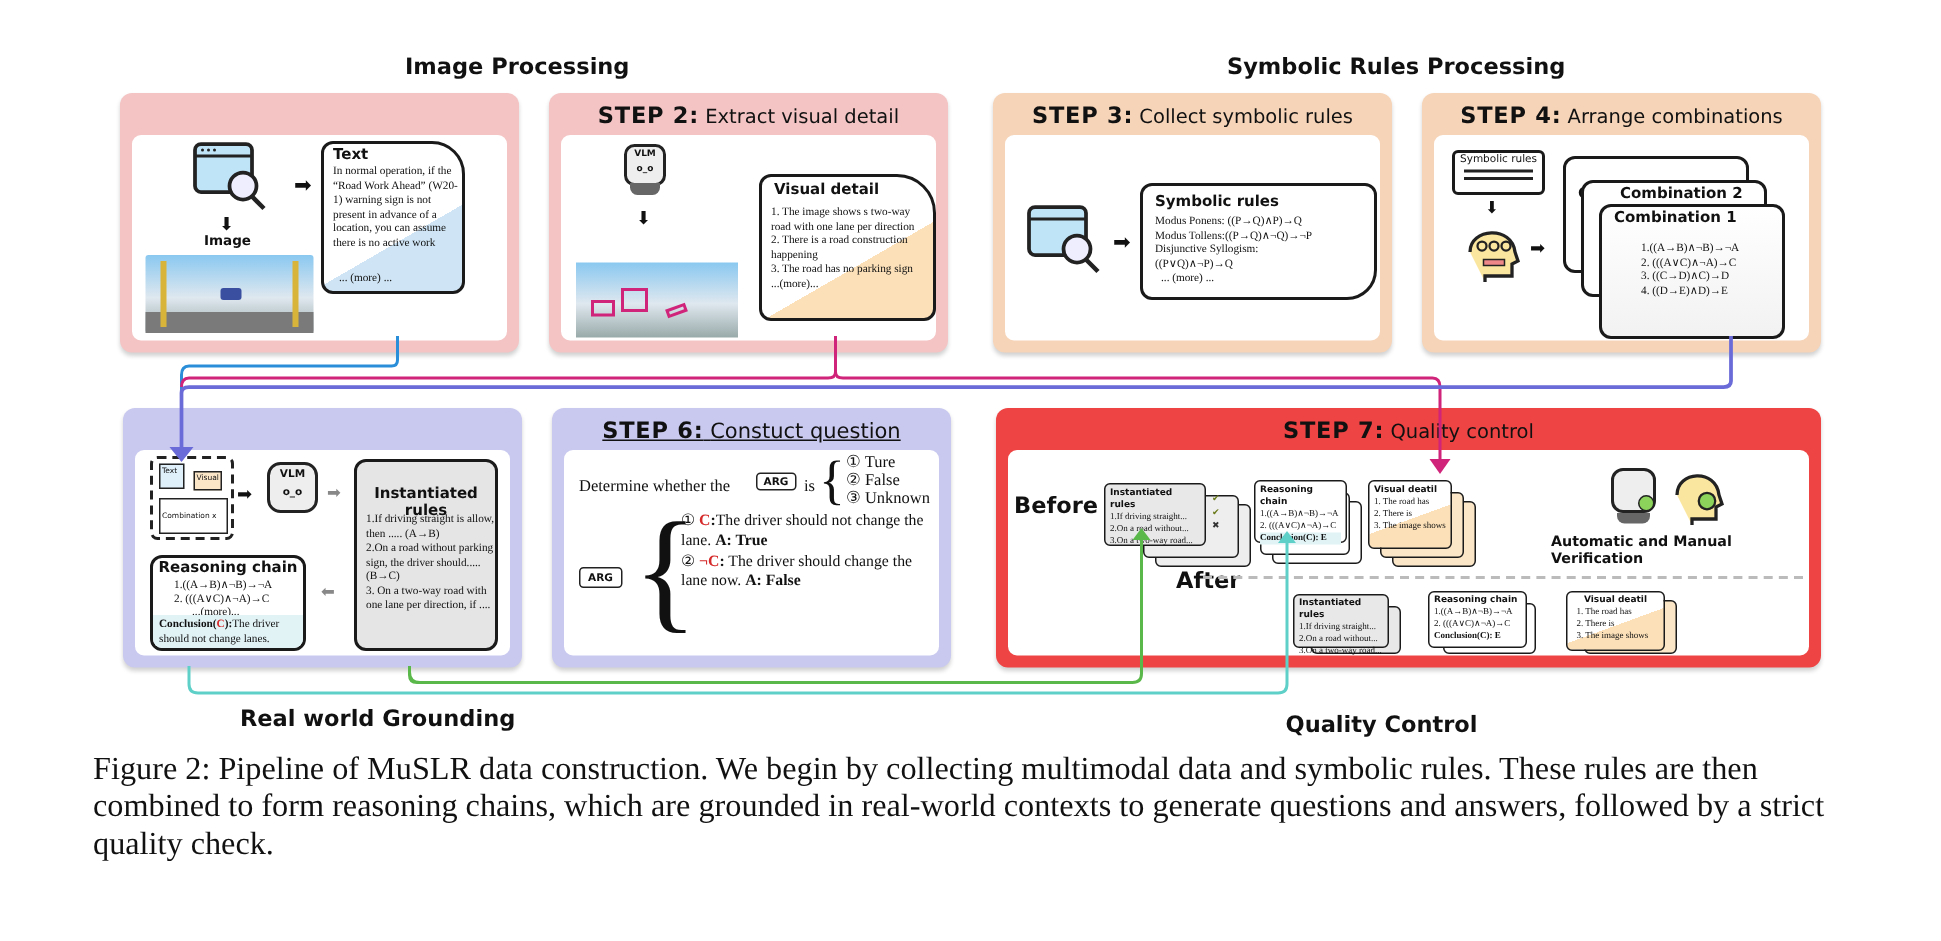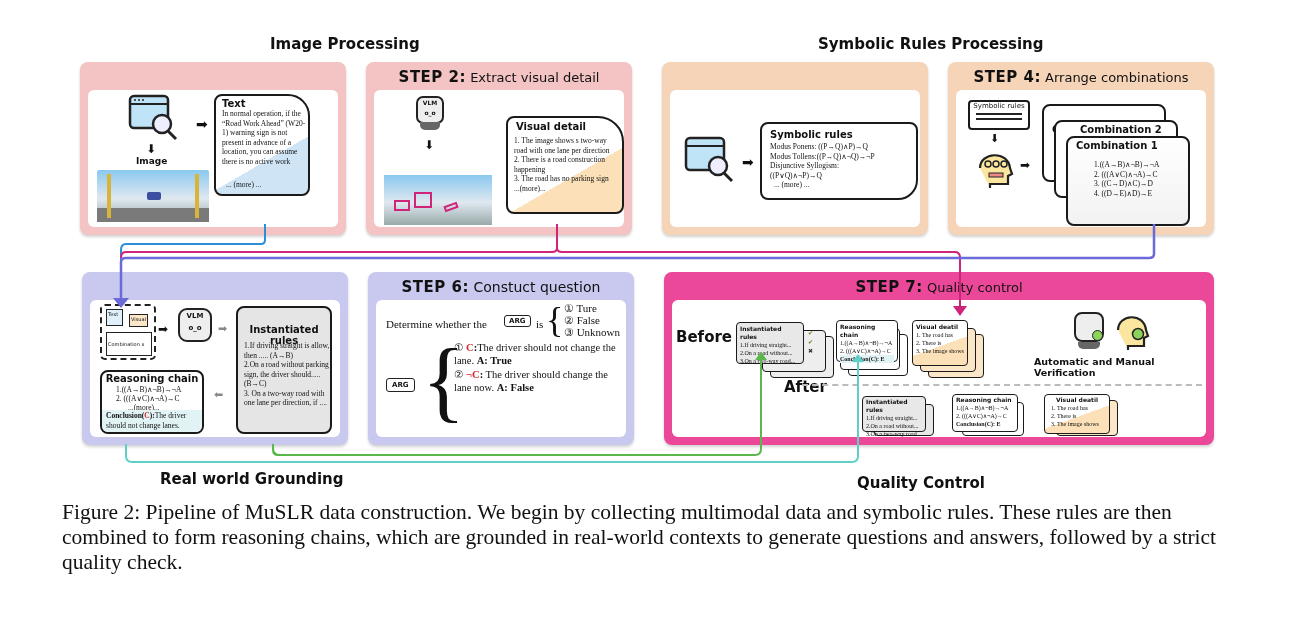--- a/index.html
+++ b/index.html
@@ -8,21 +8,21 @@
   .abs { position: absolute; }
   .section-title { font-family: "DejaVu Sans", sans-serif; font-weight: bold; font-size: 15px; color: #111; }
   .panel { position: absolute; border-radius: 8px; box-shadow: 0 2px 3px rgba(0,0,0,0.18); }
   .panel .hdr { position: absolute; left: 0; right: 0; top: 0; height: 30px; text-align: center; line-height: 30px;
                 font-size: 13px; white-space: nowrap; }
   .panel .hdr b { font-weight: 900; font-size: 15px; letter-spacing: 0.5px; }
   .panel .inner { position: absolute; left: 8px; right: 8px; top: 28px; bottom: 8px; background: #fff; border-radius: 6px; }
   .pink { background: #f4c4c4; }
   .orange { background: #f6d4b8; }
   .lav { background: #c9c9f0; }
-  .mag { background: #ec4899; }
+  .mag { background: #ef4444; }
   .serif { font-family: "Liberation Serif", serif; }
   .card { position: absolute; background: #fff; border: 2.5px solid #1a1a1a; border-radius: 8px; }
   .card-title { font-weight: bold; font-size: 10px; }
   .tiny { font-size: 6px; line-height: 8px; }
   .vlm { position: absolute; width: 30px; height: 38px; }
   .caption { position: absolute; left: 62px; top: 500px; width: 1180px; font-family: "Liberation Serif", serif;
              font-size: 21.5px; line-height: 25px; color: #111; }
   svg.lines { position: absolute; left: 0; top: 0; pointer-events: none; }
   .check { color: #6a7a1a; font-weight: bold; }
   .xmark { color: #333; font-weight: bold; }
@@ -84,20 +84,24 @@
         <div>1. The image shows s two-way road with one lane per direction</div>
         <div>2. There is a road construction happening</div>
         <div>3. The road has no parking sign</div>
         <div>...(more)...</div>
       </div>
     </div>
   </div>
 </div>
 
 <div class="panel orange" style="left:662px;top:62px;width:266px;height:173px;">
+  <div class="hdr">
+    <b>STEP 3:</b>
+    <span>Collect symbolic rules</span>
+  </div>
   <div class="inner">
     <svg class="abs" style="left:14px;top:46px;" width="55" height="50">
       <rect x="2" y="2" width="38" height="32" rx="4" fill="#bfe3f7" stroke="#222" stroke-width="2.5"></rect>
       <line x1="2" y1="10" x2="40" y2="10" stroke="#222" stroke-width="2"></line>
       <circle cx="34" cy="30" r="9" fill="#eef" stroke="#222" stroke-width="2.5"></circle>
       <line x1="40" y1="37" x2="48" y2="45" stroke="#222" stroke-width="3"></line>
     </svg>
     <div class="abs" style="left:72px;top:64px;font-size:14px;">➡</div>
     <div class="card" style="left:90px;top:32px;width:158px;height:78px;border-radius:8px 8px 20px 8px;">
       <div class="card-title" style="position:absolute;left:8px;top:5px;">Symbolic rules</div>
@@ -180,21 +184,21 @@
         <div style="padding-left:12px;">...(more)...</div>
       </div>
       <div class="serif" style="position:absolute;left:0;right:0;bottom:0;height:22px;background:#e2f3f6;border-radius:0 0 6px 6px;padding:1px 4px;font-size:7.5px;line-height:9.5px;">
         <b>Conclusion(</b><b style="color:#d62b2b;">C</b><b>):</b><span>The driver should not change lanes.</span>
       </div>
     </div>
   </div>
 </div>
 
 <div class="panel lav" style="left:368px;top:272px;width:266px;height:173px;">
-  <div class="hdr" style="font-size:14px;">
+  <div class="hdr" style="font-size:14px;text-decoration:underline;">
     <b>STEP 6:</b>
     <span>Constuct question</span>
   </div>
   <div class="inner serif">
     <div class="abs" style="left:10px;top:18px;font-size:11px;">Determine whether the</div>
     <div class="abs" style="left:128px;top:15px;border:1.5px solid #222;border-radius:3px;padding:1px 4px;font-family:'DejaVu Sans',sans-serif;font-size:7px;font-weight:bold;">ARG</div>
     <div class="abs" style="left:160px;top:18px;font-size:11px;">is</div>
     <div class="abs" style="left:170px;top:2px;font-size:36px;line-height:36px;font-weight:100;">{</div>
     <div class="abs" style="left:188px;top:2px;font-size:11px;line-height:12px;">
       <div><span>①</span> <span>Ture</span></div>

